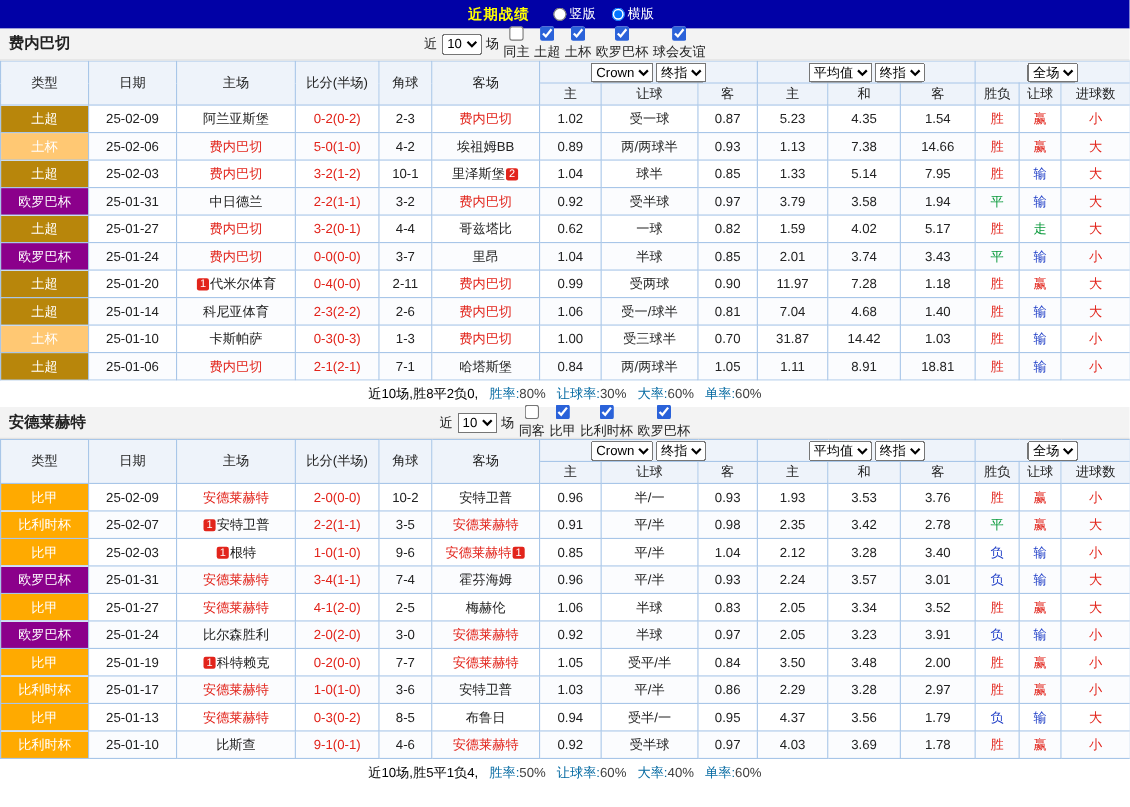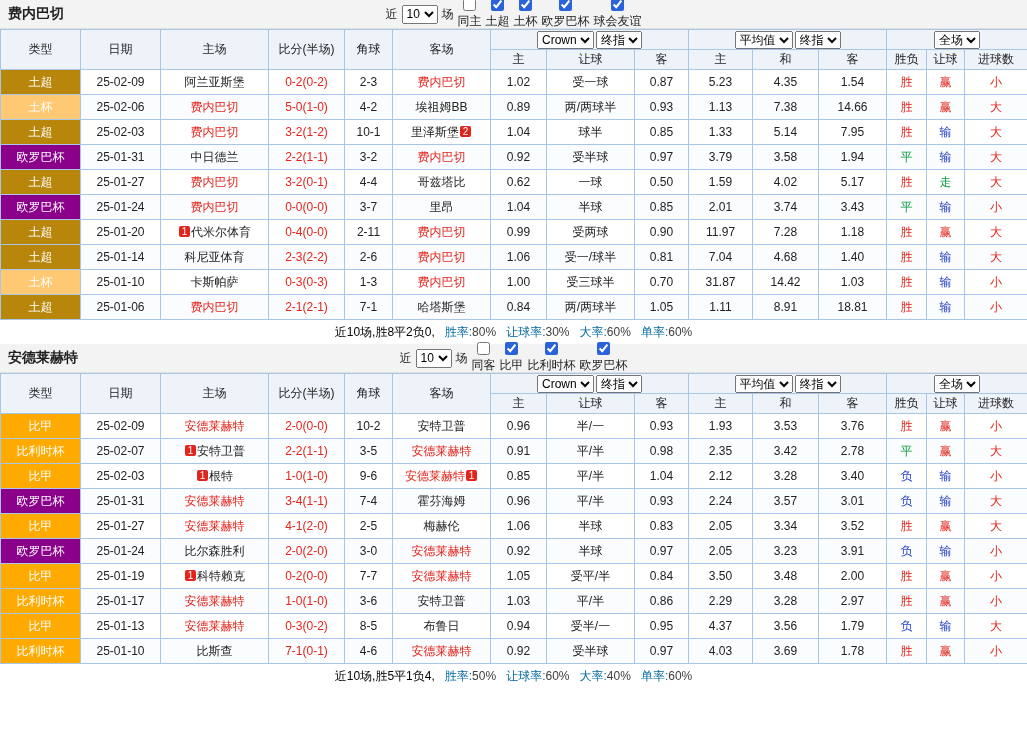--- a/index.html
+++ b/index.html
@@ -78,20 +78,30 @@
   }
   .summary .stat { white-space:nowrap; }
   .summary .stat-label { color:#0369a1; }
   .summary .stat-value { color:#404040; }
   .summary-prefix { color:#000000; }
 </style>
 </head>
 <body>
 
 <div class="page">
+  <div class="topbar">
+    <span class="topbar-title">近期战绩</span>
+    <span id="layout-radios"><label class="layout-radio">
+          <input type="radio" name="layout" style="">
+          <span>竖版</span>
+        </label><label class="layout-radio">
+          <input type="radio" name="layout" checked="" style="">
+          <span>横版</span>
+        </label></span>
+  </div>
   <div id="sections">
       <div class="section">
         <div class="section-head">
           <span class="team-name">费内巴切</span>
           <span class="filters">
             <span>近</span>
             <select><option>10</option></select>
             <span>场</span>
             <label class="chk">
               <input type="checkbox" style="">
@@ -228,21 +238,21 @@
             </tr>
             <tr>
               <td class="lg lg-tuchao">土超</td>
               <td>25-01-27</td>
               <td><span class="c-r">费内巴切</span></td>
               <td class="c-r">3-2(0-1)</td>
               <td>4-4</td>
               <td><span>哥兹塔比</span></td>
               <td>0.62</td>
               <td>一球</td>
-              <td>0.50</td>
+              <td>0.82</td>
               <td>1.59</td>
               <td>4.02</td>
               <td>5.17</td>
               <td class="c-r">胜</td>
               <td class="c-g">走</td>
               <td class="c-r">大</td>
             </tr>
             <tr>
               <td class="lg lg-ouluo">欧罗巴杯</td>
               <td>25-01-24</td>
@@ -556,21 +566,21 @@
               <td>3.56</td>
               <td>1.79</td>
               <td class="c-b">负</td>
               <td class="c-b">输</td>
               <td class="c-r">大</td>
             </tr>
             <tr>
               <td class="lg lg-bilishibei">比利时杯</td>
               <td>25-01-10</td>
               <td><span>比斯查</span></td>
-              <td class="c-r">7-1(0-1)</td>
+              <td class="c-r">9-1(0-1)</td>
               <td>4-6</td>
               <td><span class="c-r">安德莱赫特</span></td>
               <td>0.92</td>
               <td>受半球</td>
               <td>0.97</td>
               <td>4.03</td>
               <td>3.69</td>
               <td>1.78</td>
               <td class="c-r">胜</td>
               <td class="c-r">赢</td>

